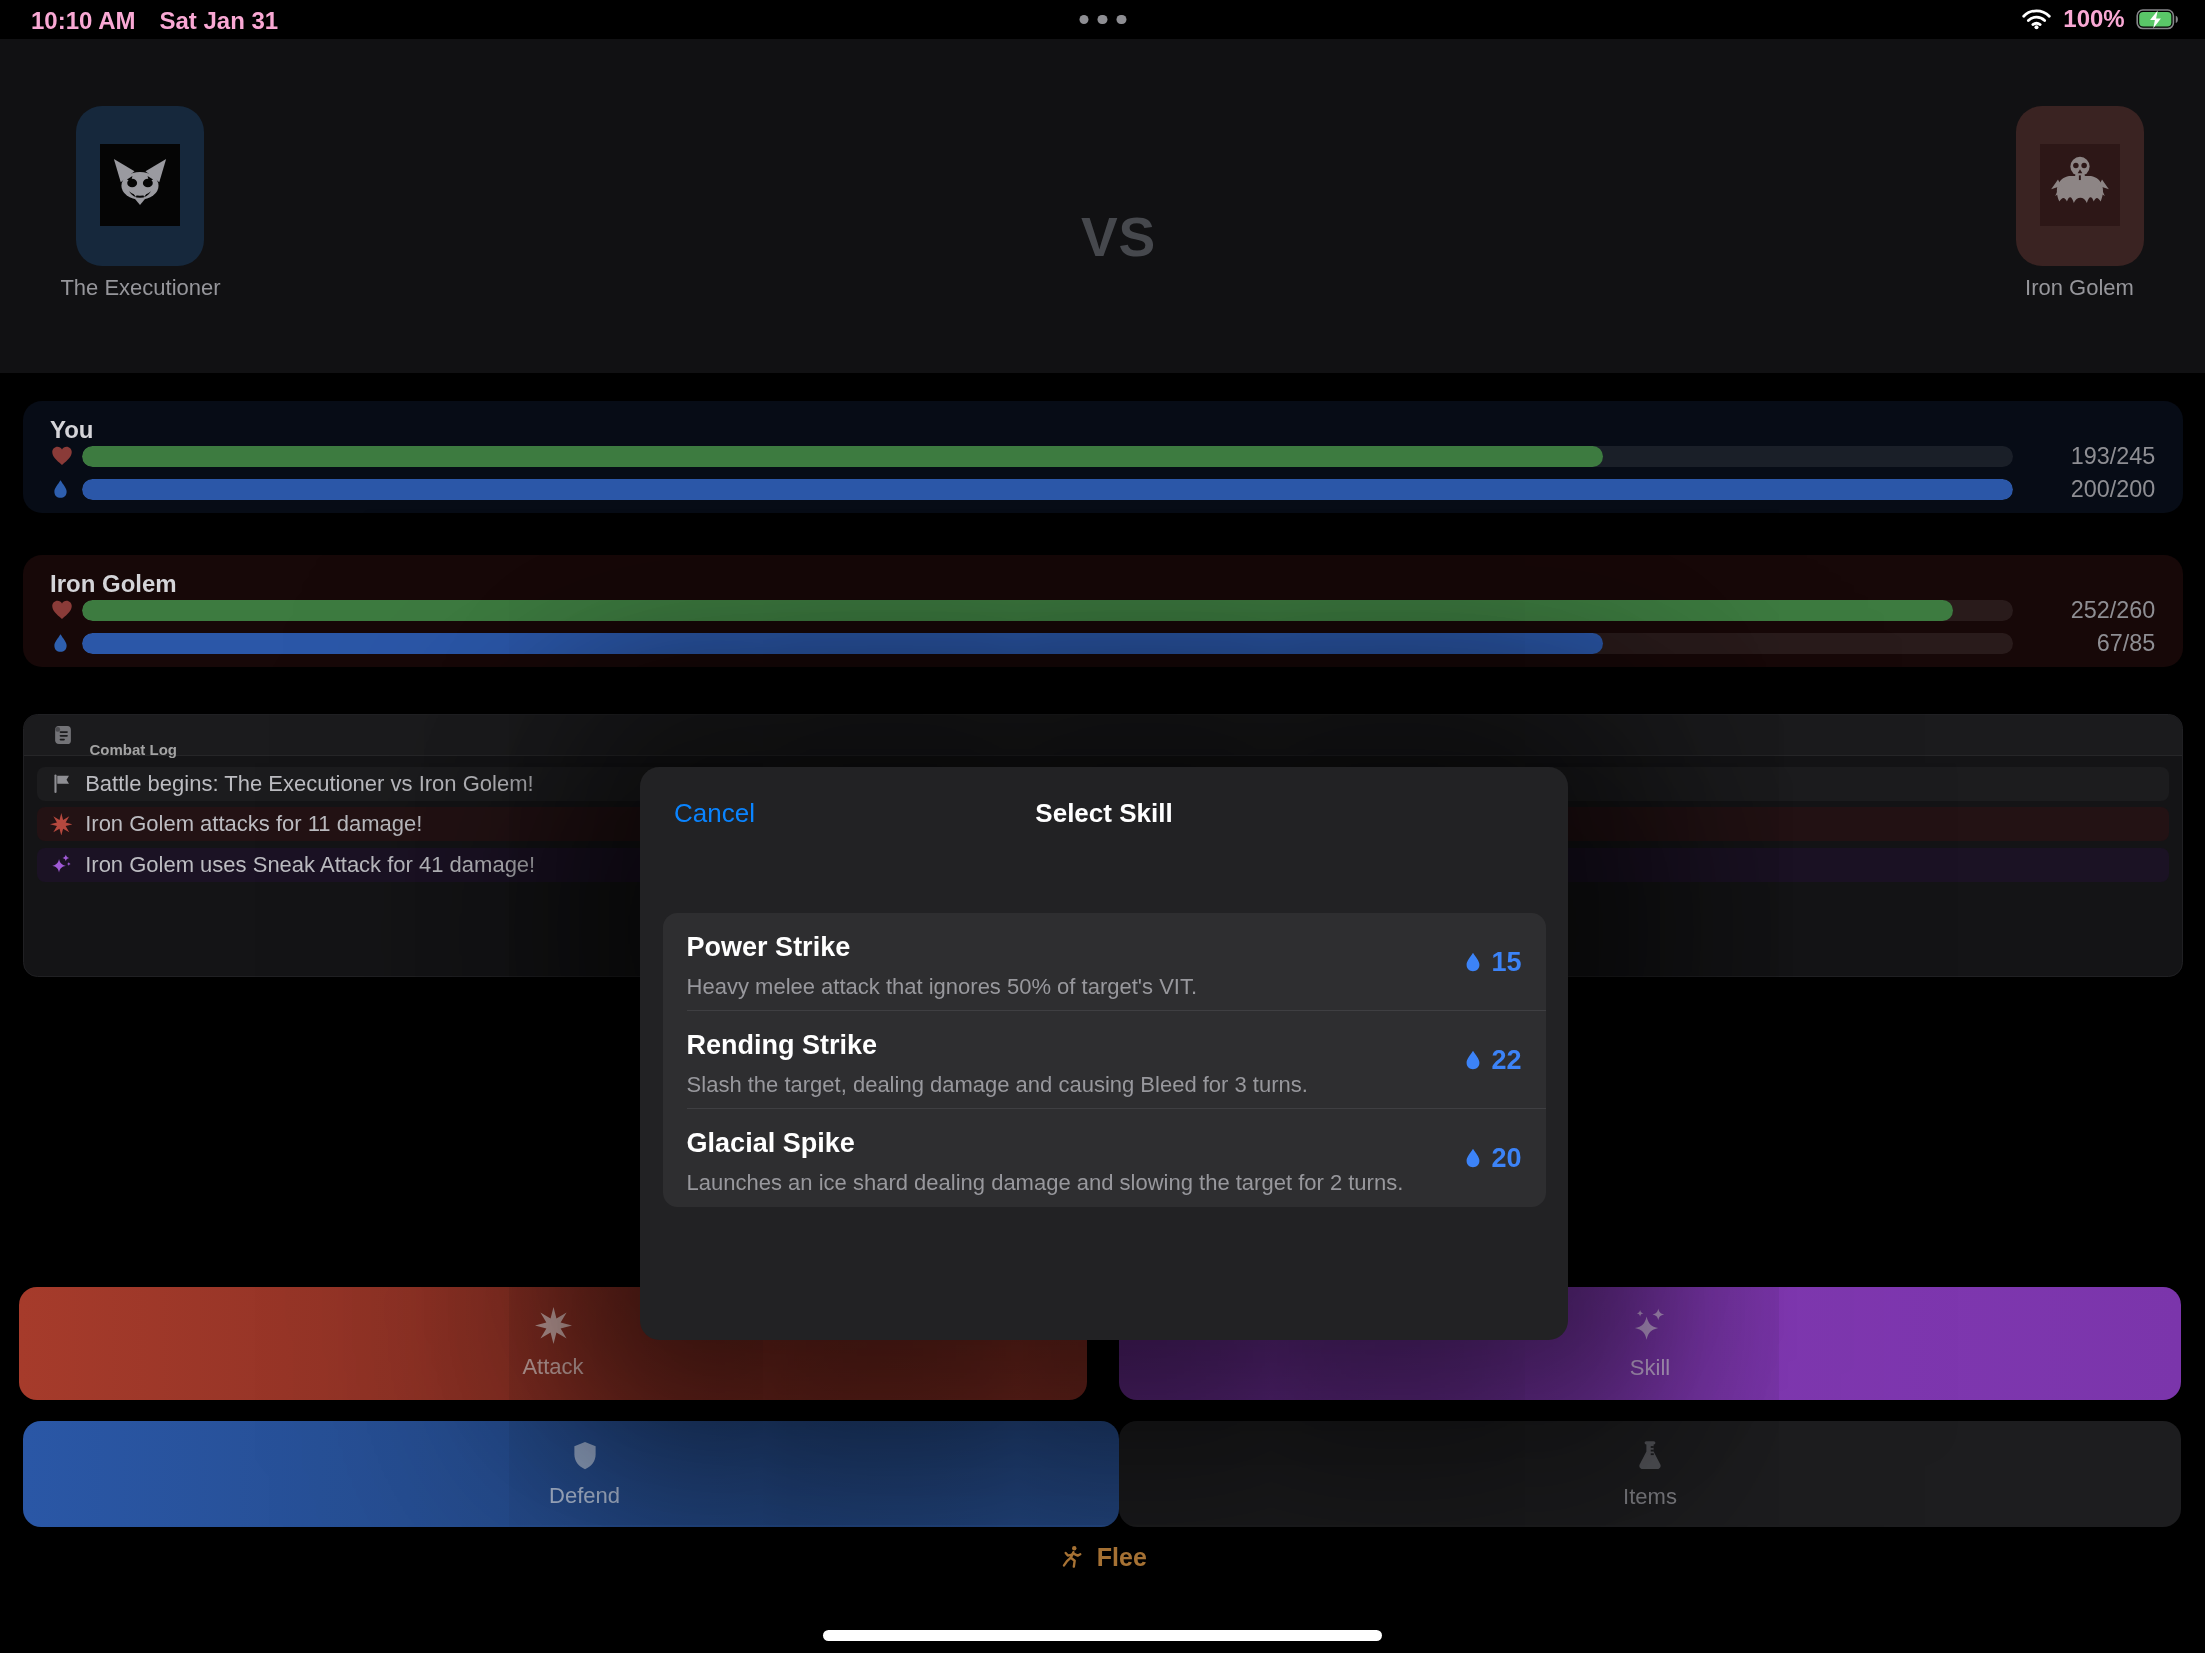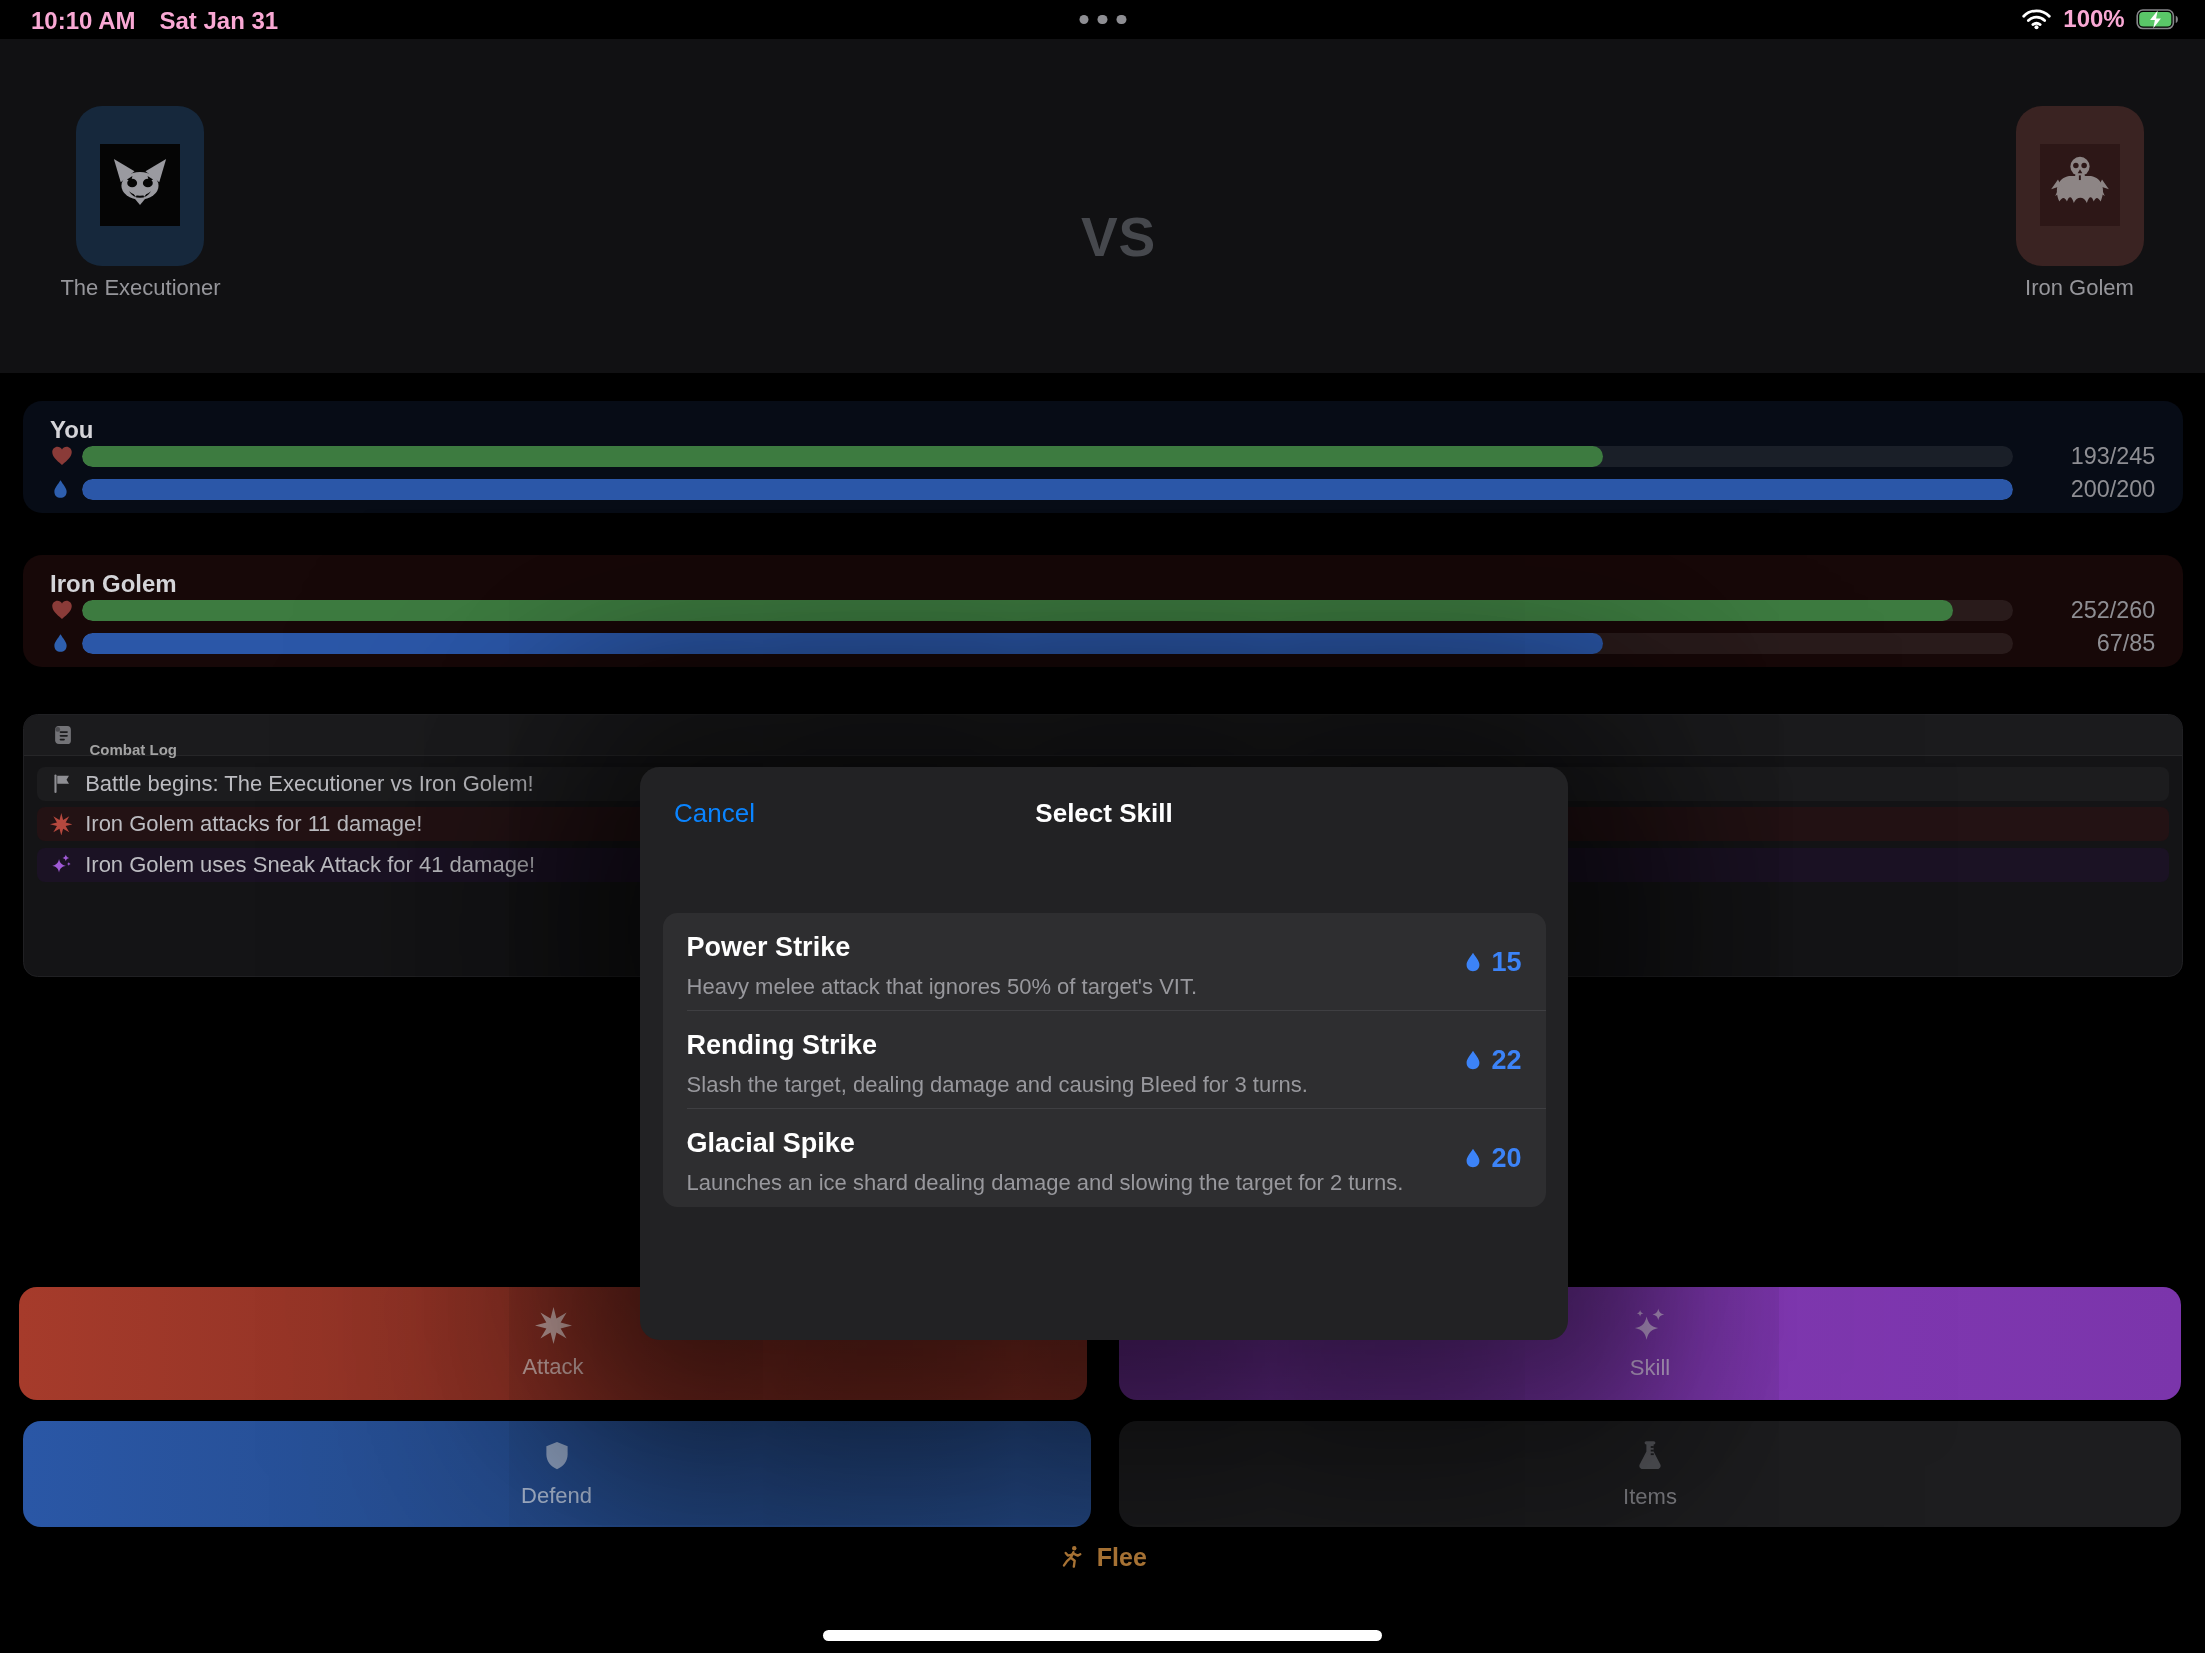--- a/index.html
+++ b/index.html
@@ -82,21 +82,21 @@
       display:flex;align-items:center;gap:7.3px;font-size:27px;font-weight:600;color:#3c83f7;}
 
   
   .btn{position:absolute;border-radius:18px;display:flex;flex-direction:column;
       align-items:center;justify-content:center;gap:10.5px;cursor:pointer;}
   .btn-attack{left:19px;top:1287px;width:1068px;height:113px;
       background:linear-gradient(90deg,#a63b2b,#7c2a20 70%,#842d23);}
   .btn-skill{left:1119px;top:1287px;width:1062px;height:113px;
       background:linear-gradient(90deg,#672b8d,#8038b2 55%,#7b35ab);}
   .btn-defend{left:22.6px;top:1421px;width:1068px;height:106px;
-      background:linear-gradient(90deg,#2a57a6,#22457f 70%,#254a88);}
+      background:linear-gradient(90deg,#2a57a6,#22457f 70%,#254a88);padding-left:28px;}
   .btn-items{left:1119px;top:1421px;width:1062px;height:106px;background:#1d1d1f;}
   .btn-label{font-size:22px;color:rgba(255,255,255,.62);}
   .btn-items .btn-label{color:#808085;}
   .flee{position:absolute;left:0;top:1543px;width:100%;display:flex;align-items:center;
       justify-content:center;gap:11.3px;font-size:25px;font-weight:600;color:#bb803b;cursor:pointer;}
 
   
   .home{position:absolute;left:823px;top:1630px;width:559px;height:11.3px;border-radius:5.7px;
       background:#fff;z-index:30;}
 

